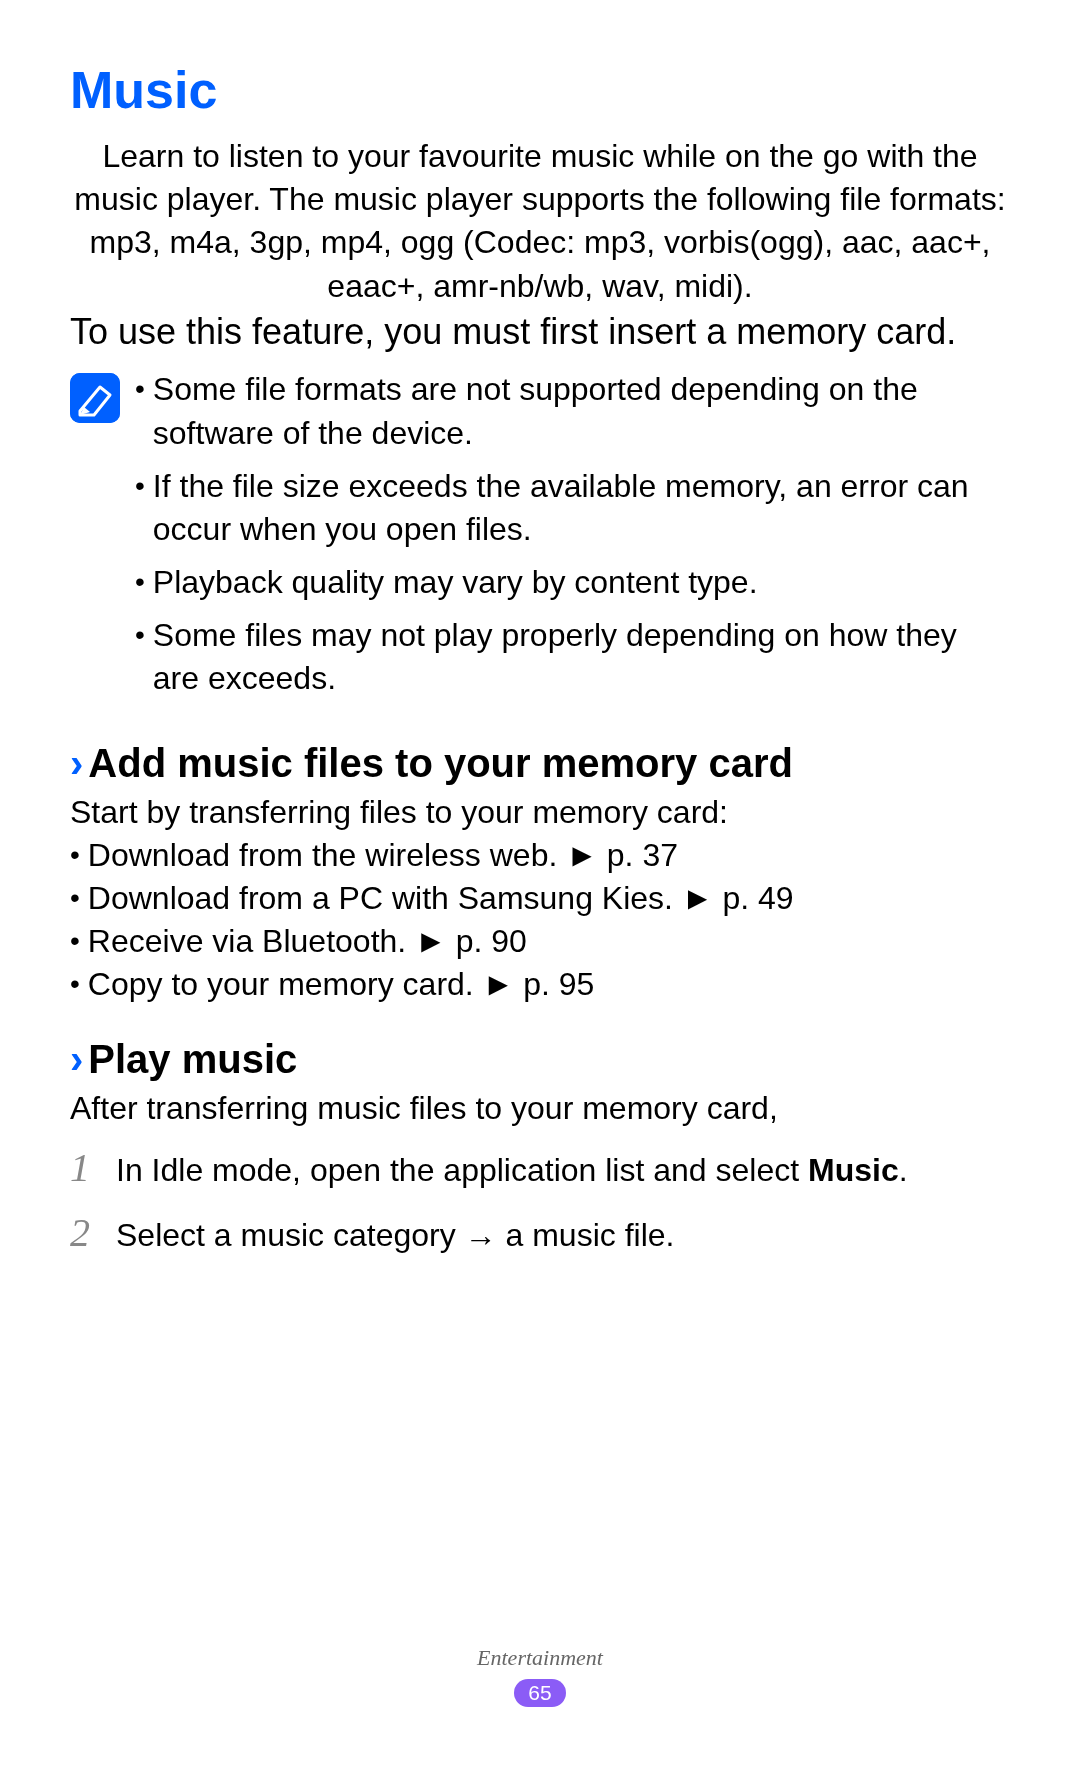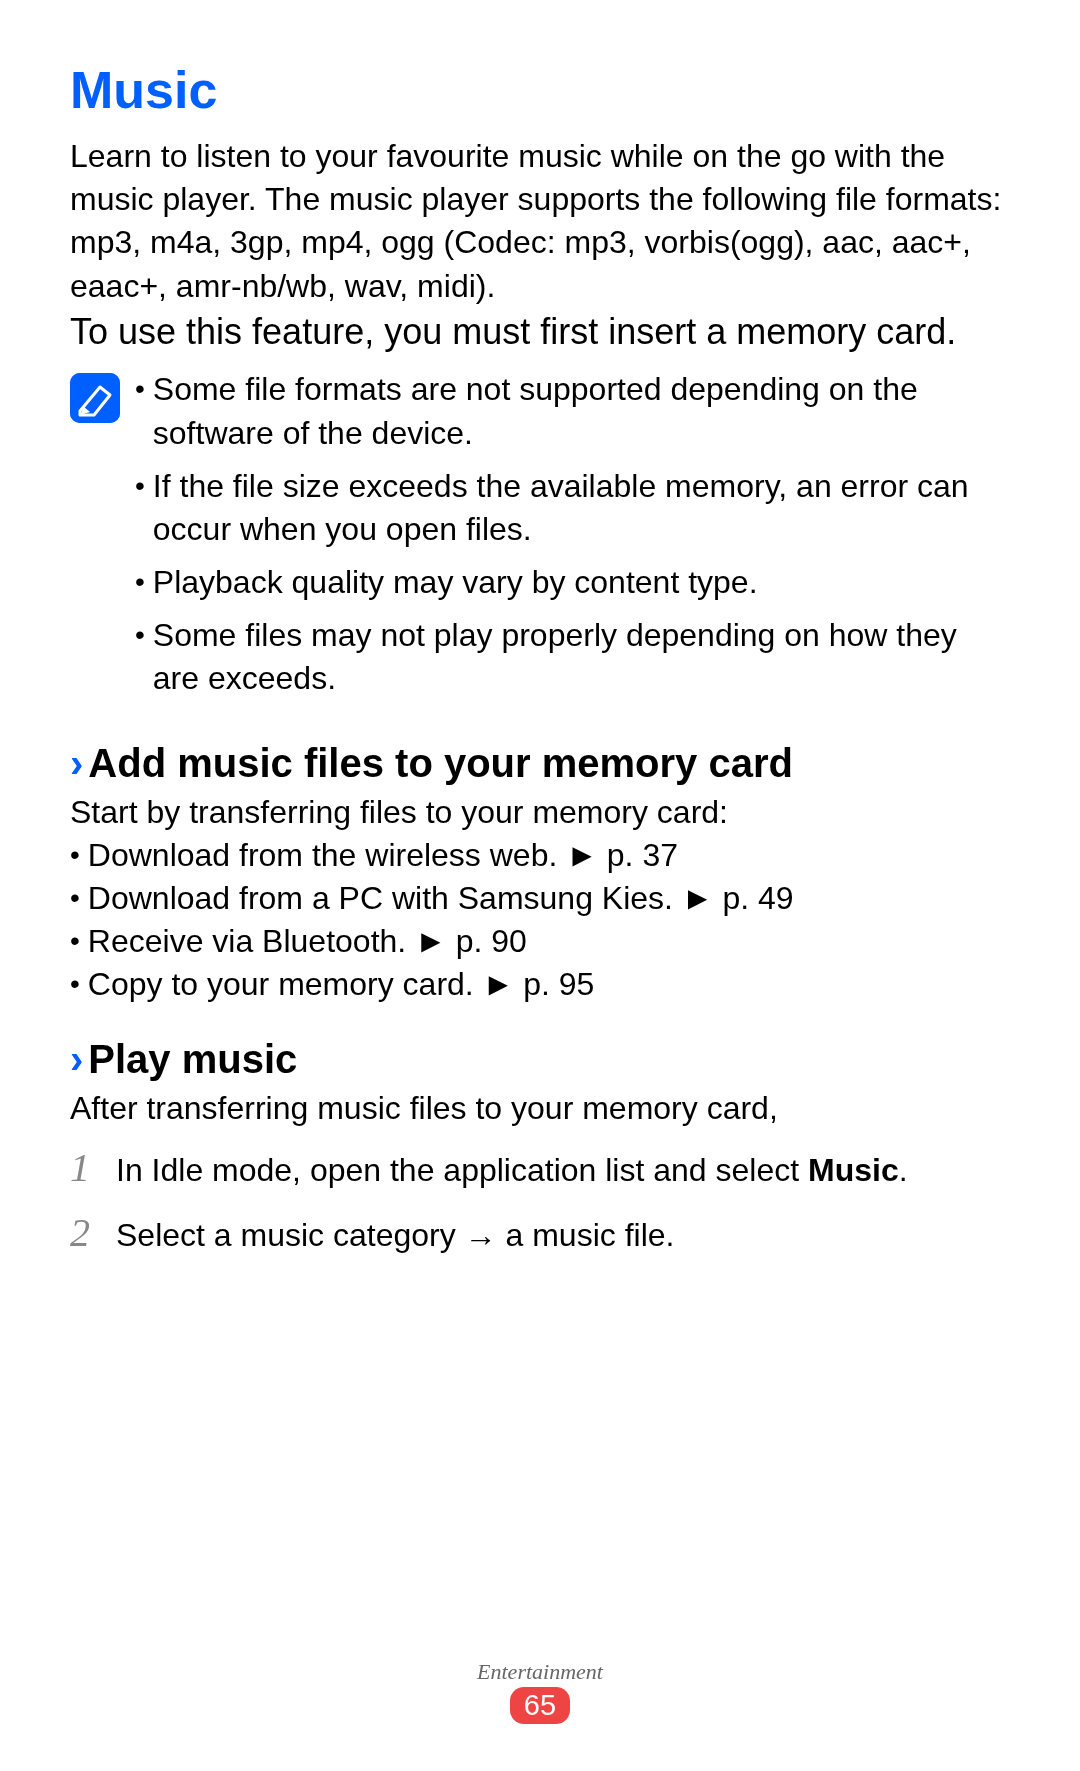--- a/index.html
+++ b/index.html
@@ -19,20 +19,21 @@
       color: #0060ff;
       font-size: 52px;
       font-weight: bold;
       margin-bottom: 15px;
     }
     .intro-text {
       font-size: 32px;
       line-height: 1.35;
       color: #000;
       margin-bottom: 0;
+      text-align: center;
     }
     .notice-text {
       font-size: 36px;
       line-height: 1.35;
       color: #000;
       margin-bottom: 12px;
     }
     .note-container {
       display: flex;
       align-items: flex-start;
@@ -116,39 +117,39 @@
       color: #888;
       margin-right: 18px;
       width: 28px;
       flex-shrink: 0;
     }
     .bold {
       font-weight: bold;
     }
     .footer {
       position: absolute;
-      bottom: 47px;
+      bottom: 64px;
       left: 0;
       right: 0;
       text-align: center;
     }
     .footer-category {
       font-style: italic;
       font-size: 22px;
       color: #666;
       font-family: Georgia, serif;
     }
     .page-badge {
       display: inline-block;
-      background: #ef4444;
+      background: #8b5cf6;
       color: #fff;
-      font-size: 29px;
+      font-size: 21px;
       padding: 2px 14px;
       border-radius: 14px;
-      margin-top: 2px;
+      margin-top: 8px;
     }
   </style>
 </head>
 <body>
 
 <h1 class="main-heading">Music</h1>
 
 <p class="intro-text">Learn to listen to your favourite music while on the go with the music player. The music player supports the following file formats: mp3, m4a, 3gp, mp4, ogg (Codec: mp3, vorbis(ogg), aac, aac+, eaac+, amr-nb/wb, wav, midi).</p>
 <p class="notice-text">To use this feature, you must first insert a memory card.</p>
 

